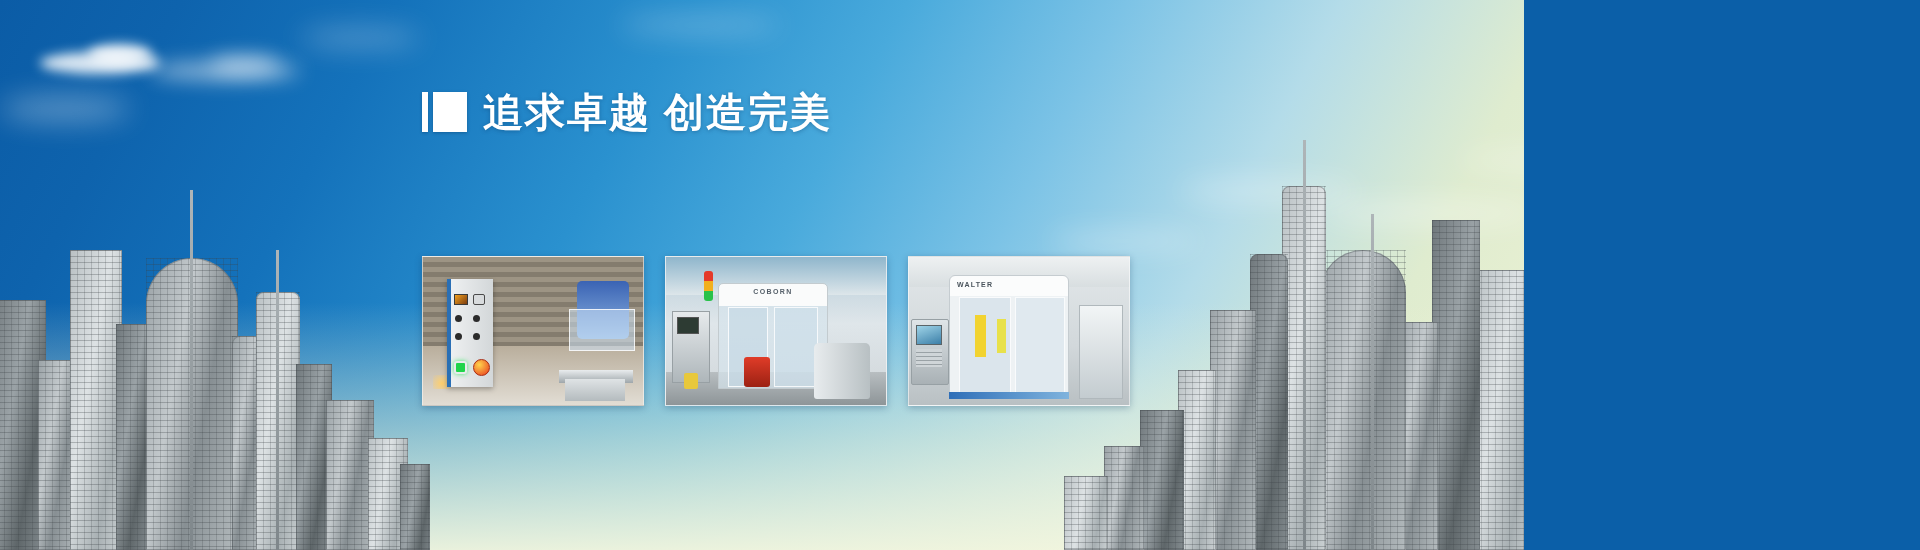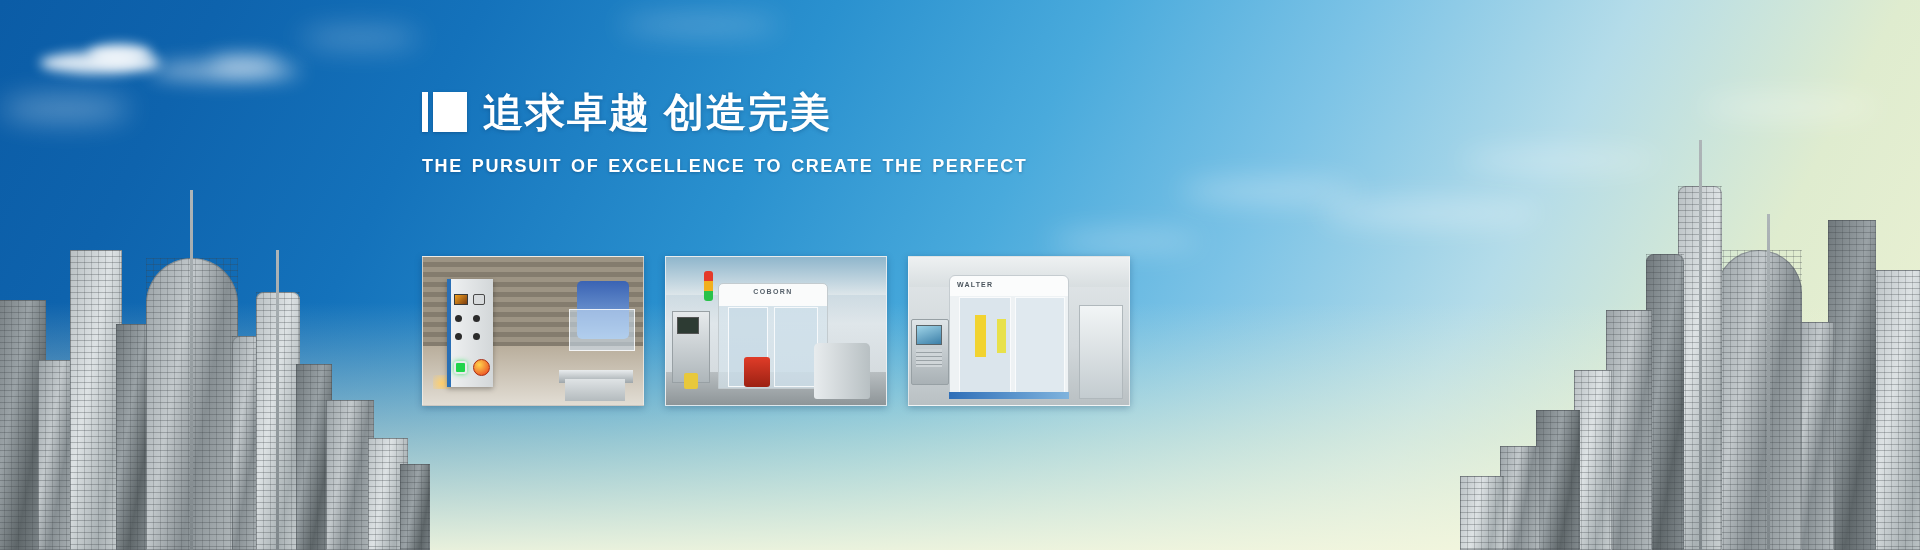--- a/index.html
+++ b/index.html
@@ -4,21 +4,21 @@
 <style>
   * { margin:0; padding:0; box-sizing:border-box; }
   html,body { width:1920px; height:550px; overflow:hidden; }
   body {
     font-family:"Liberation Sans", sans-serif;
     background:#0b5fa8;
   }
 
   .banner {
     position:relative;
-    width:1920px; height:550px;
+    width:1524px; height:550px;
     overflow:hidden;
     
     background:
       linear-gradient(to bottom,
         rgba(255,255,255,0) 55%,
         rgba(240,244,214,0.55) 80%,
         rgba(243,246,221,0.95) 100%),
       linear-gradient(118deg,
         #0b5ca6 0%,
         #0e63ad 10%,
@@ -335,23 +335,20 @@
   <div class="copy">
 
     <div class="headline-row">
       <div class="logo-mark">
         <div class="logo-bar"></div>
         <div class="logo-sq"></div>
       </div>
       <div class="headline-cn">追求卓越  创造完美</div>
     </div>
 
-    <div class="subtitle-en">
-      <span>THE</span><span>PURSUIT</span><span>OF</span><span>EXCELLENCE</span><span>TO</span><span>CREATE</span><span>THE</span><span>PERFECT</span>
-    </div>
 
   </div>
 
   <div class="photos">
 
     <div class="photo p1">
       <div class="wall"></div>
       <div class="floor"></div>
       <div class="lamp"></div>
       <div class="spindle"></div>

